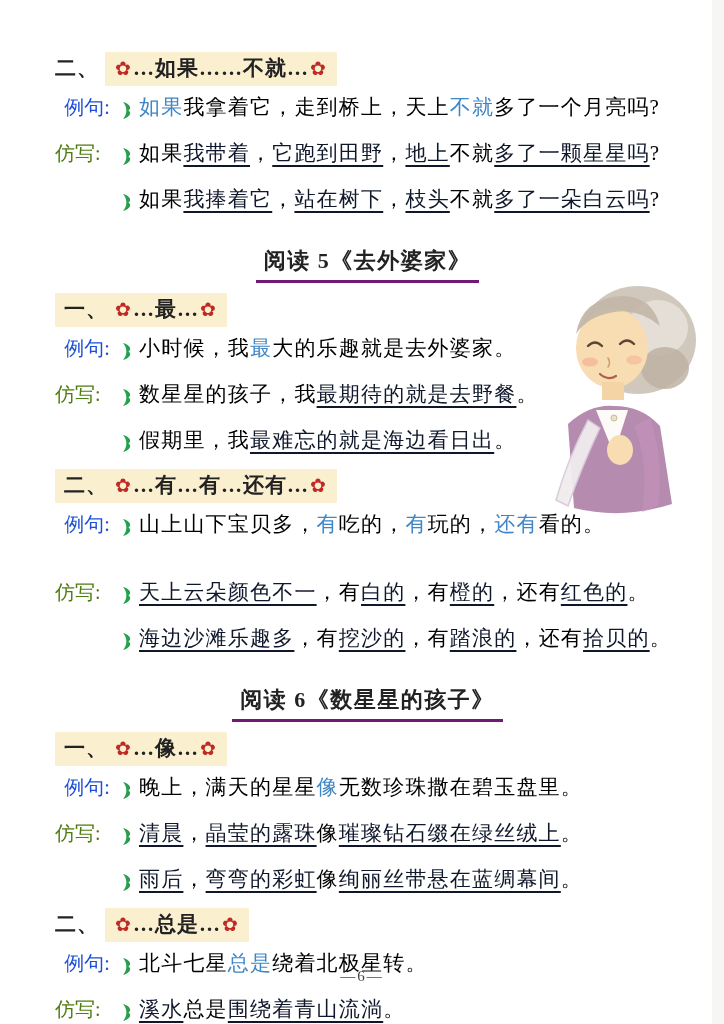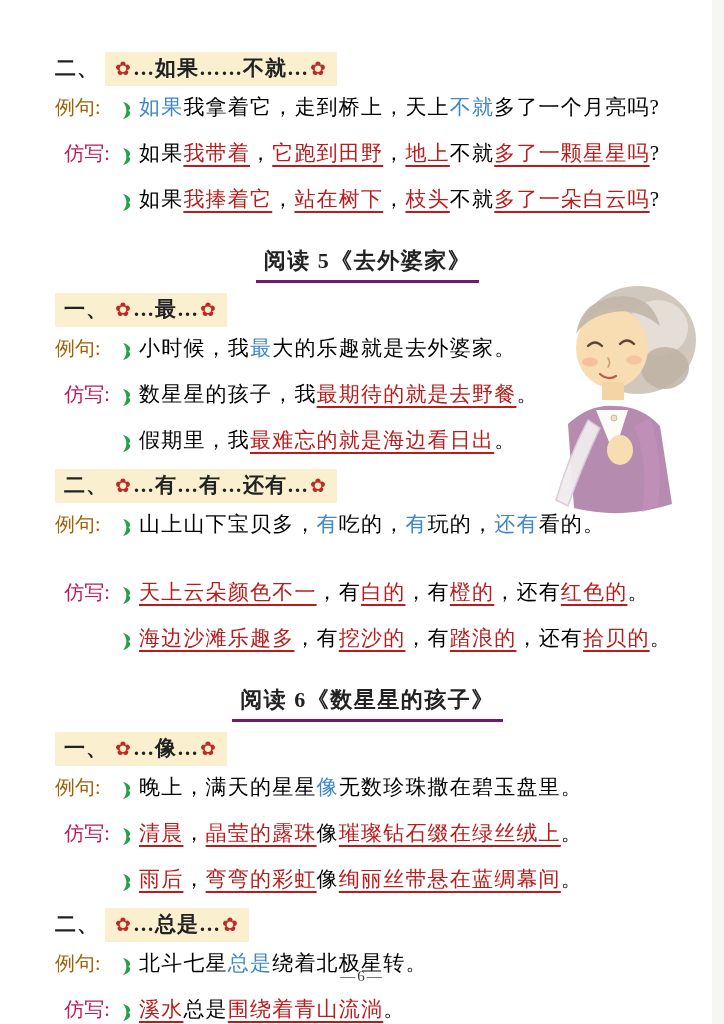--- a/index.html
+++ b/index.html
@@ -8,27 +8,27 @@
   .page { position:relative; width:712px; height:1024px; background:#ffffff; overflow:hidden; }
   .content { position:absolute; left:55px; top:50px; width:625px; }
 
   .sec-header { margin:4px 0 10px 0; font-size:21px; font-weight:700; color:#222; letter-spacing:1px; }
   .hl { background:#faf0cf; padding:4px 9px 6px 9px; border-radius:1px; }
   .sec-num { color:#222; margin-right:6px; }
   .flower { color:#bf2a26; font-family:"DejaVu Sans",sans-serif; font-size:19px; padding:0 1px; }
 
   .row { display:flex; align-items:flex-start; margin-bottom:10px; line-height:30px; font-size:21px; letter-spacing:1.2px; }
   .lbl { flex:0 0 64px; font-size:20px; letter-spacing:0; }
-  .lbl-blue { color:#a16207; }
-  .lbl-red  { color:#be185d;text-align:center; }
+  .lbl-blue { color:#1d4ed8;text-align:center; }
+  .lbl-red  { color:#4d7c0f; }
   .bullet { flex:0 0 20px; padding-top:6px; }
   .sentence { flex:1; color:#222; }
   .seg-k { color:#000000; }
   .seg-b { color:#3e86c6; }
-  .seg-ru { color:#b91c1c; text-decoration:underline; text-decoration-thickness:2px; text-underline-offset:5px; }
+  .seg-ru { color:#0f172a; text-decoration:underline; text-decoration-thickness:2px; text-underline-offset:5px; }
   .gap-above { margin-top:32px; }
 
   .title-wrap { text-align:center; margin:26px 0 12px 0; }
   .reading-title { display:inline-block; font-size:22px; font-weight:700; color:#222; letter-spacing:1.5px;
                    border-bottom:3px solid #701a75; padding:0 8px 4px 8px; }
 
   .footer { position:absolute; top:968px; left:0; width:724px; text-align:center;
             font-size:15px; color:#444; letter-spacing:2px; }
 
   .illustration { position:absolute; left:530px; top:268px; width:190px; height:272px; pointer-events:none; }

